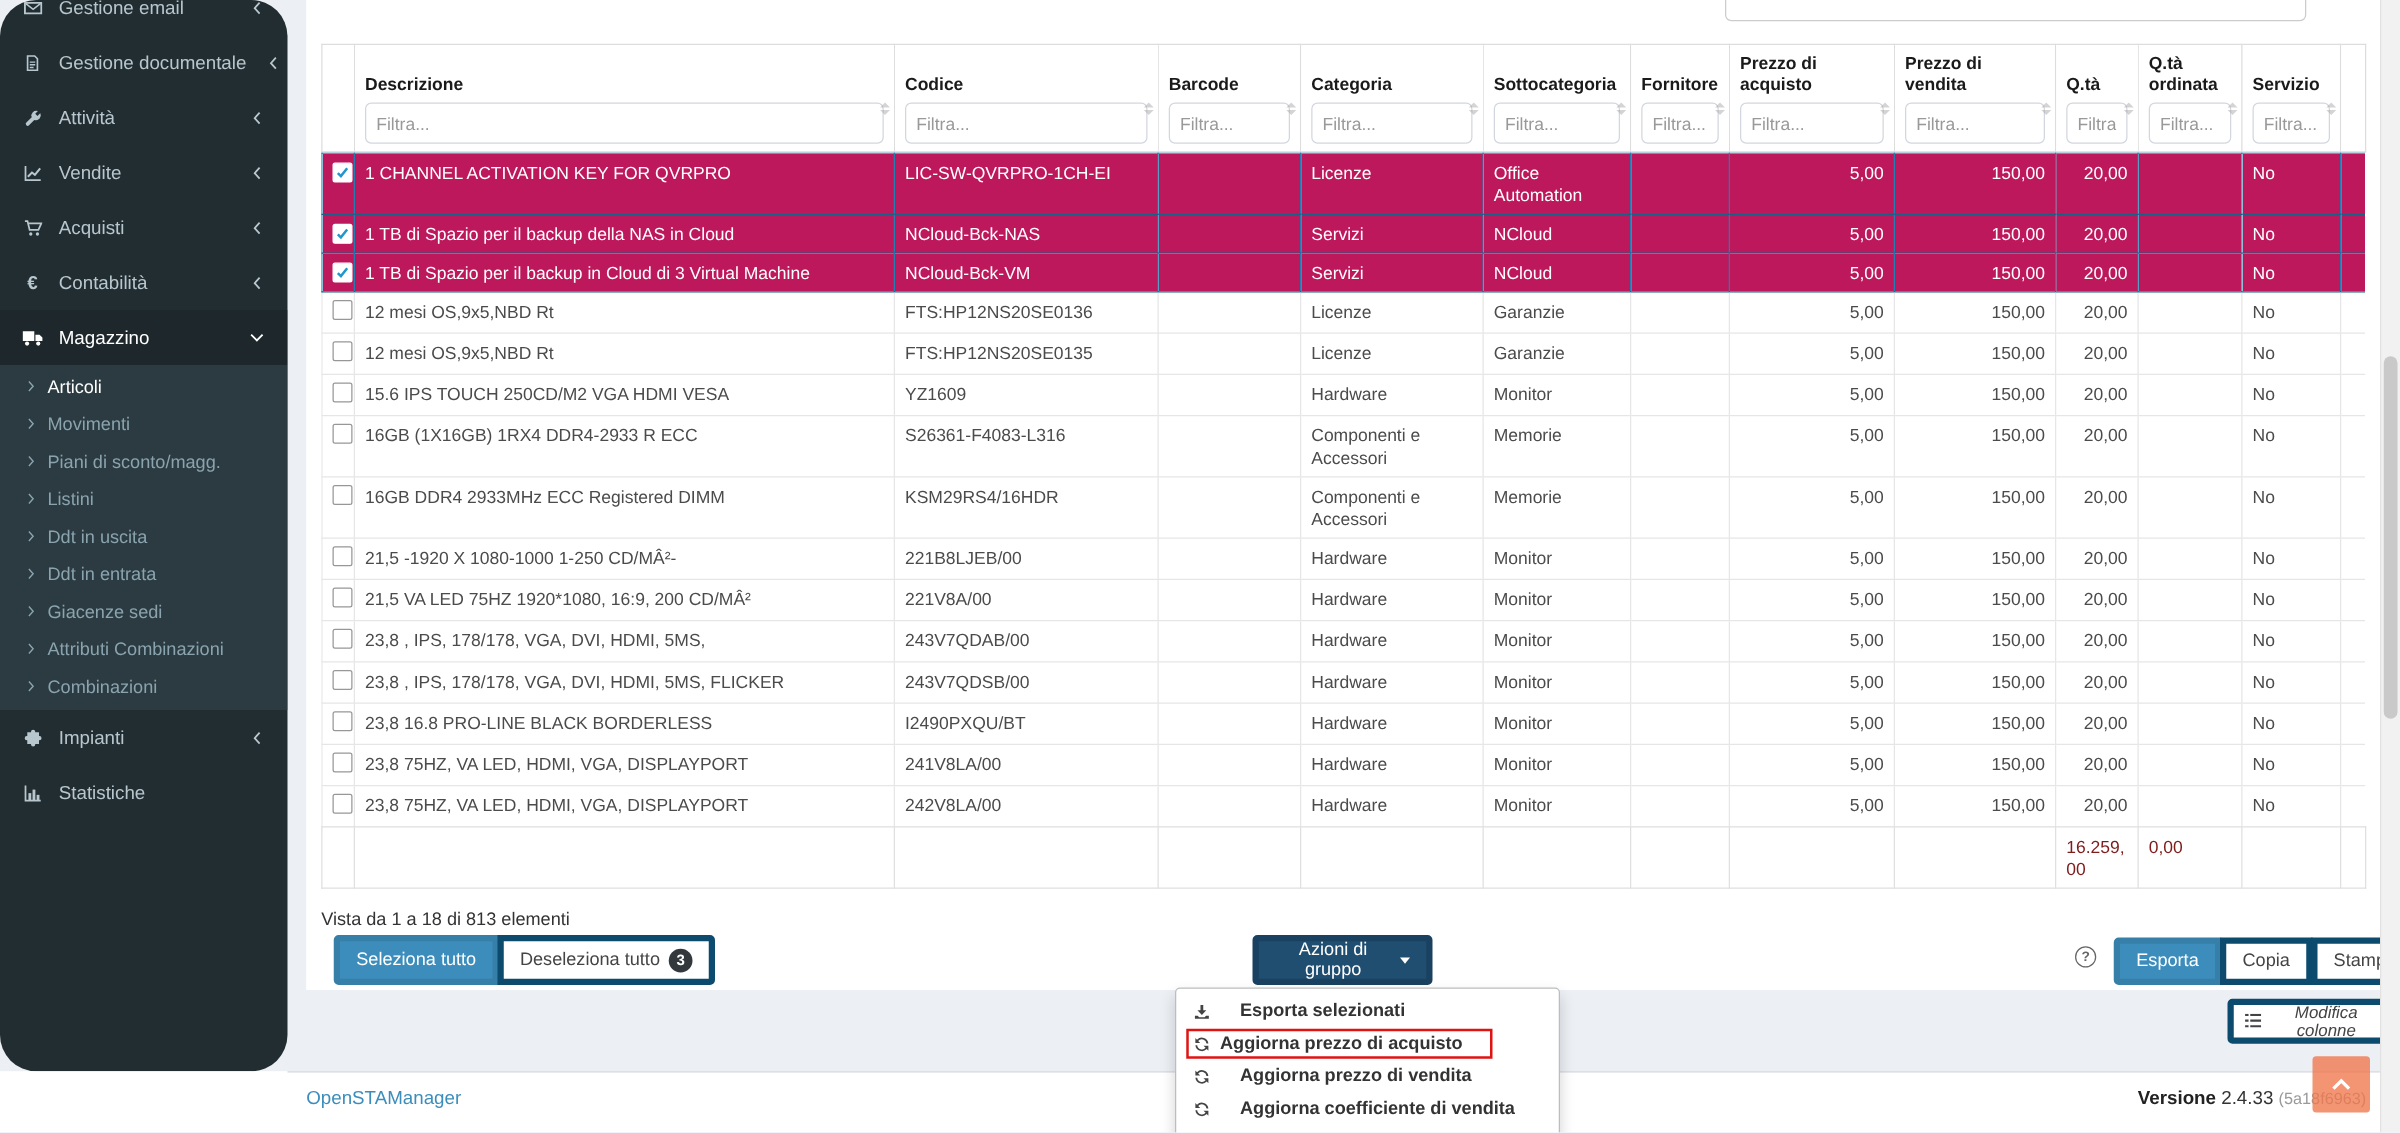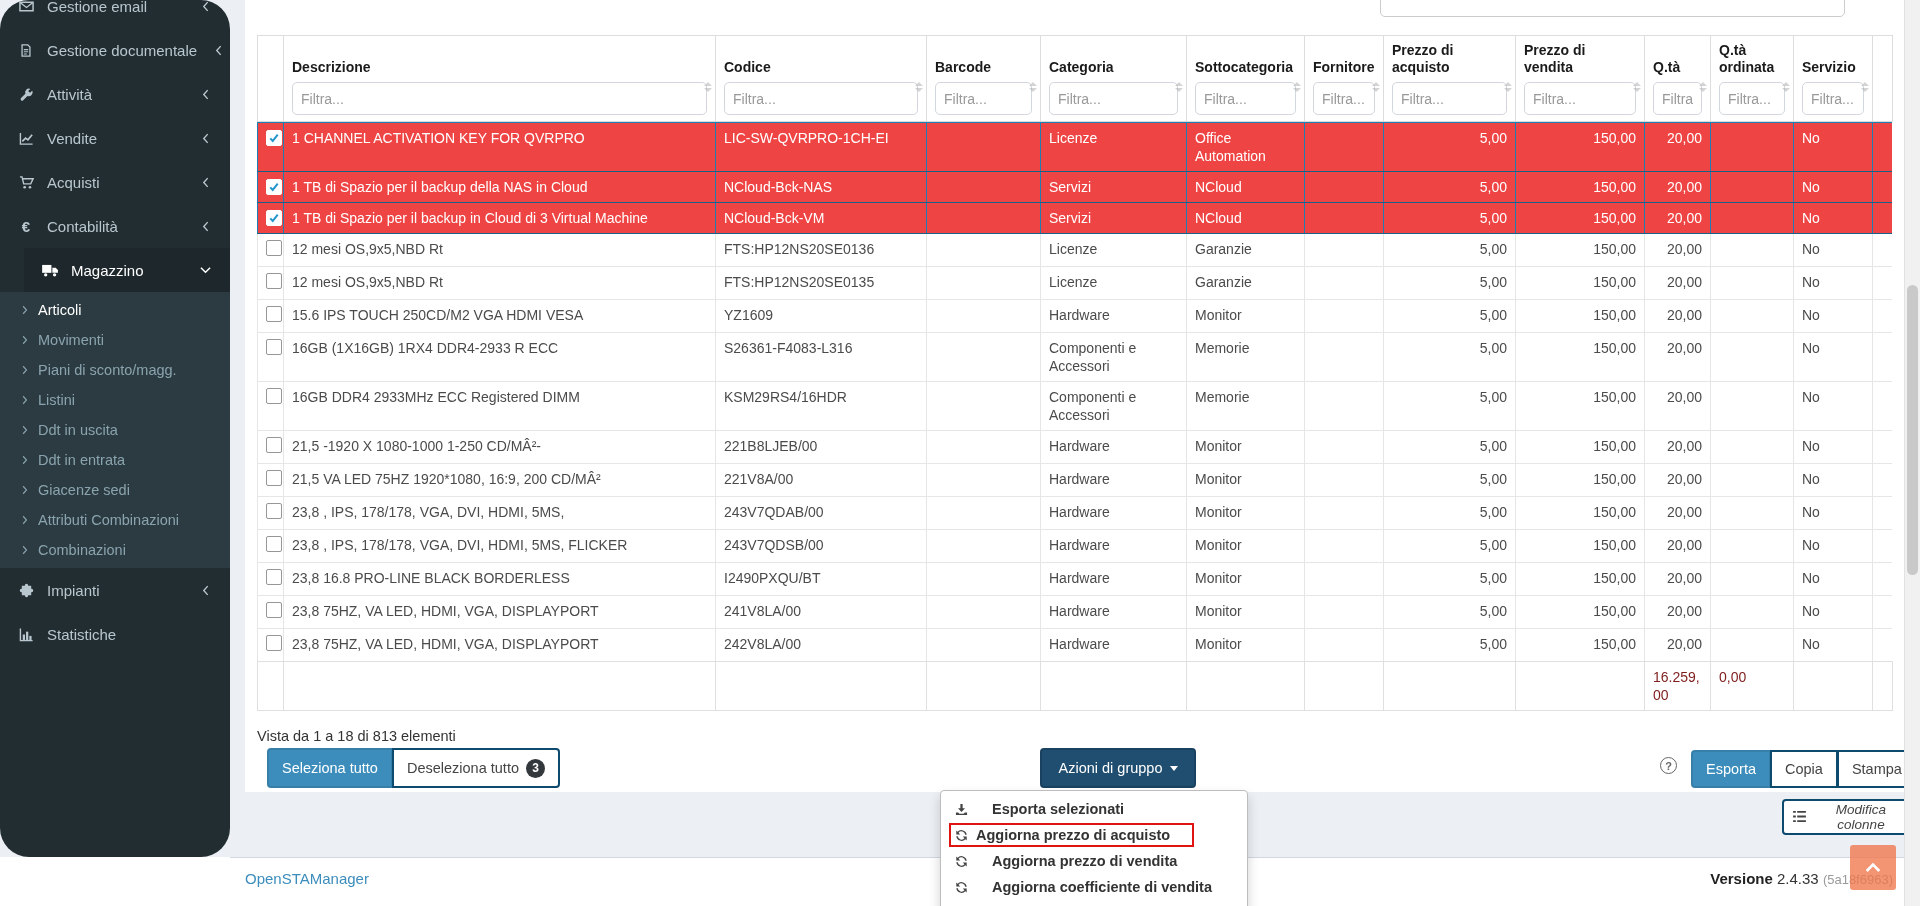--- a/index.html
+++ b/index.html
@@ -5,21 +5,21 @@
   html,body{margin:0;padding:0;background:#ecf0f5;}
   .app{position:relative;width:1920px;height:906px;overflow:hidden;background:#ecf0f5;
        font-family:"Liberation Sans","DejaVu Sans",sans-serif;font-size:14px;color:#444;}
   
   .sidebar{position:absolute;left:0;top:0;width:230px;height:857px;background:#222d32;color:#b8c7ce;overflow:hidden;border-radius:29px;}
   .side-item{display:flex;align-items:center;height:44px;padding:0 15px 0 16px;gap:11px;cursor:pointer;font-size:15px;}
   .side-item:first-child{margin-top:-16px;}
   .side-item .icon{width:20px;display:flex;justify-content:center;color:#b8c7ce;flex:none;}
   .side-item .side-label{flex:1;white-space:nowrap;}
   .side-item .chev{color:#b8c7ce;flex:none;}
-  .side-item.header-active{background:#1e282c;color:#fff;margin-left:24px;}
+  .side-item.header-active{background:#1e282c;color:#fff;}
   .side-item.header-active .icon,.side-item.header-active .chev{color:#fff;}
   .submenu{background:#2c3b41;padding:3px 0;}
   .sub-item{display:flex;align-items:center;height:30px;padding-left:22px;gap:10px;color:#8aa4af;cursor:pointer;font-size:14.5px;}
   .sub-item .chev{color:#8aa4af;}
   .sub-item.active{color:#fff;}
   .txt-ico{font-weight:bold;font-size:15px;line-height:1;}
   
   .panel{position:absolute;left:245px;top:0;width:1659px;height:792px;background:#fff;}
   .search-partial{position:absolute;left:1135px;top:-17px;width:465px;height:34px;border:1px solid #ccc;border-radius:5px;background:#fff;box-sizing:border-box;}
   .dt-wrap{position:absolute;left:12px;top:35px;width:1635px;}
@@ -31,42 +31,42 @@
   .col-filter{width:100%;box-sizing:border-box;height:33px;border:1px solid #d2d6de;border-radius:5px;
        padding:6px 8px;font-size:14px;color:#555;font-family:inherit;outline:none;}
   .col-filter::placeholder{color:#999;}
   .carets{position:absolute;right:3px;top:46px;display:flex;flex-direction:column;gap:2px;opacity:.5;}
   .car{width:0;height:0;border-left:4px solid transparent;border-right:4px solid transparent;}
   .car-up{border-bottom:4px solid #aaa;}
   .car-dn{border-top:4px solid #aaa;}
   .dt-body-clip{height:539px;overflow:hidden;}
   .dt tbody td{color:#4b4b4b;}
   .dt td.num{text-align:right;}
-  .dt tr.selected td{background:#ef4444;color:#fff;border-color:#1f7fb2;border-bottom-color:#1a5f88;}
+  .dt tr.selected td{background:#be185d;color:#fff;border-color:#1f7fb2;border-bottom-color:#1a5f88;}
   .cb-cell{text-align:center;padding:8px 4px 4px 6px;}
   .cb{display:inline-flex;align-items:center;justify-content:center;width:14px;height:14px;border:1px solid #979797;
       border-radius:2px;background:#fff;cursor:pointer;}
   tr.selected .cb{border-color:#fff;color:#2396cd;}
   .dt tfoot td{border-color:#e0e0e0;color:#7f1d1d;height:46px;}
   
   .info-text{position:absolute;left:12px;top:728px;color:#333;font-size:14.5px;}
-  .btn{display:inline-flex;align-items:center;justify-content:center;gap:7px;border:2px solid #0c4a6e;background:#fff;
+  .btn{display:inline-flex;align-items:center;justify-content:center;gap:7px;border:5px solid #0c4a6e;background:#fff;
        color:#444;font-size:14.5px;font-family:inherit;padding:0 13px;height:40px;cursor:pointer;box-sizing:border-box;}
   .btn-blue{background:#3c8dbc;border-color:#367fa9;color:#fff;}
   .btn-dark{background:#204e70;border-color:#1a4260;color:#fff;}
   .grp{position:absolute;display:flex;}
   .grp .btn:first-child{border-radius:4px 0 0 4px;}
   .grp .btn:last-child{border-radius:0 4px 4px 0;}
   .grp .btn + .btn{margin-left:-1px;}
   .sel-grp{left:22px;top:748px;}
   .exp-grp{left:1446px;top:750px;}
   .exp-grp .btn{height:38px;}
   .badge-circle{display:inline-flex;align-items:center;justify-content:center;width:19px;height:19px;border-radius:50%;
        background:#33383d;color:#fff;font-size:12px;font-weight:bold;}
-  .azioni-btn{position:absolute;left:757px;top:748px;width:156px;border-radius:4px;margin-left:38px;}
+  .azioni-btn{position:absolute;left:757px;top:748px;width:144px;border-radius:4px;}
   .caret-dn{width:0;height:0;border-left:4px solid transparent;border-right:4px solid transparent;border-top:5px solid #fff;}
   .help-circ{position:absolute;left:1415px;top:757px;width:15px;height:15px;border:1.5px solid #666;border-radius:50%;
        color:#666;font-size:11px;font-weight:bold;display:flex;align-items:center;justify-content:center;}
   
   .dropdown{position:absolute;left:940px;top:790px;width:306px;background:#fff;border:1px solid #bdbdbd;border-radius:4px;
        box-shadow:0 6px 12px rgba(0,0,0,.18);padding:5px 0 8px;z-index:10;}
   .dd-item{display:flex;align-items:center;gap:24px;padding:4px 14px;min-height:18px;color:#333;font-size:14.5px;cursor:pointer;white-space:nowrap;font-weight:bold;}
   .dd-item .icon{color:#444;display:flex;}
   .red-box{display:inline-flex;align-items:center;gap:8px;border:2px solid #e01313;padding:2px 22px 2px 4px;margin:-4px 0 -4px -6px;}
   

